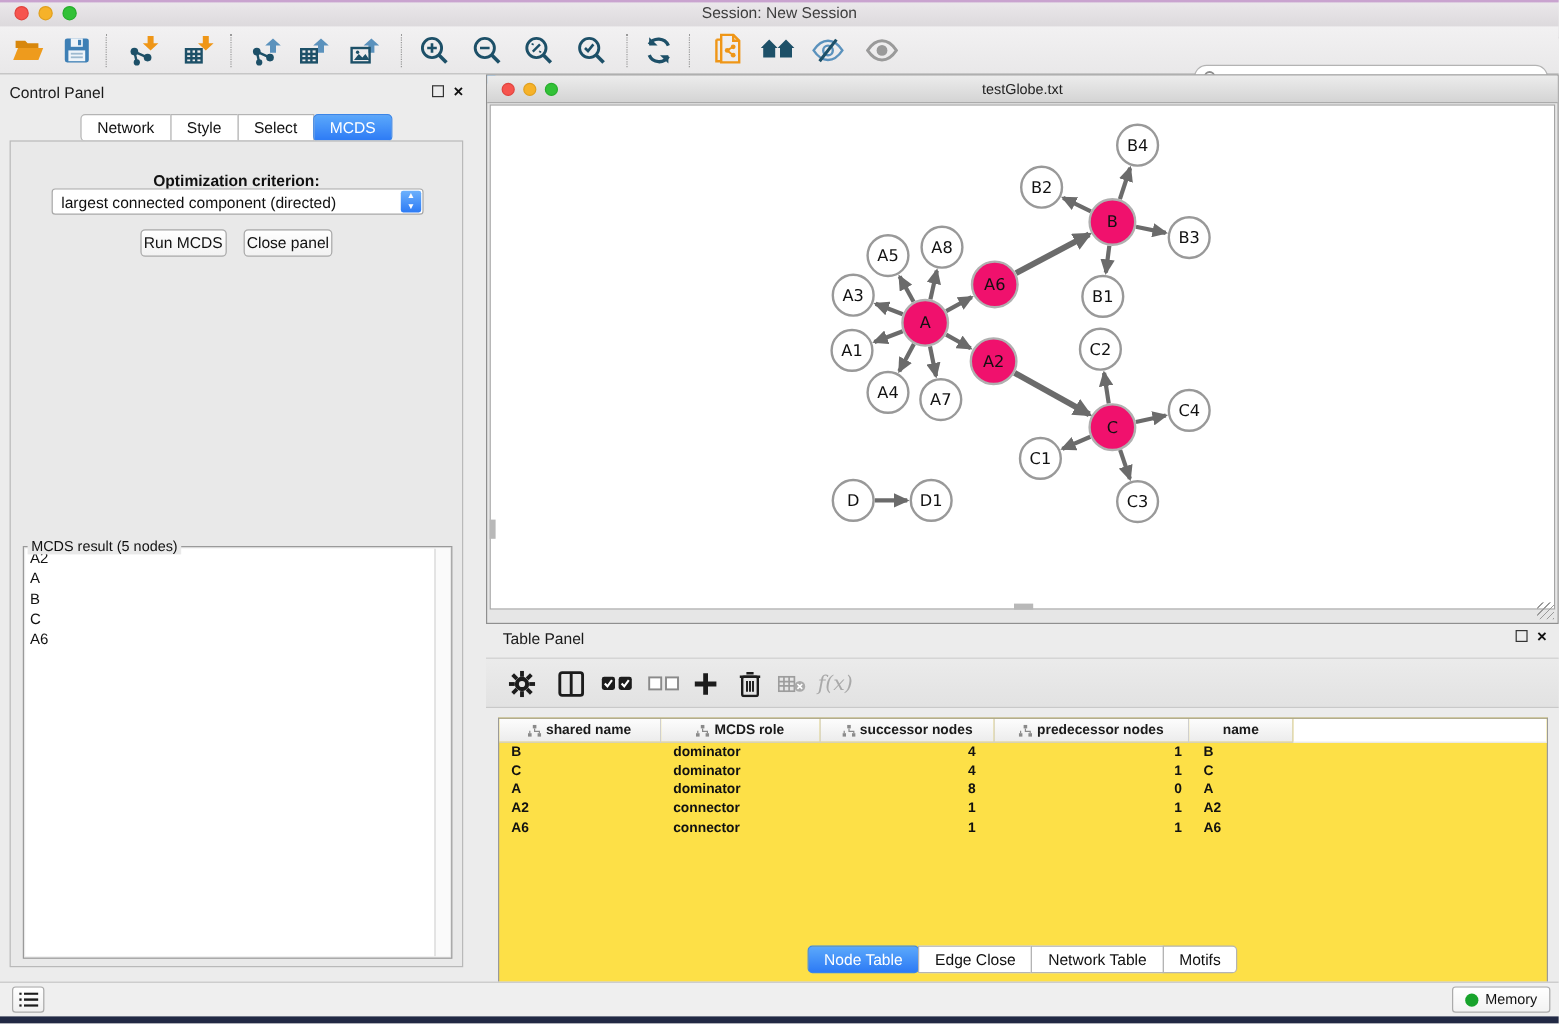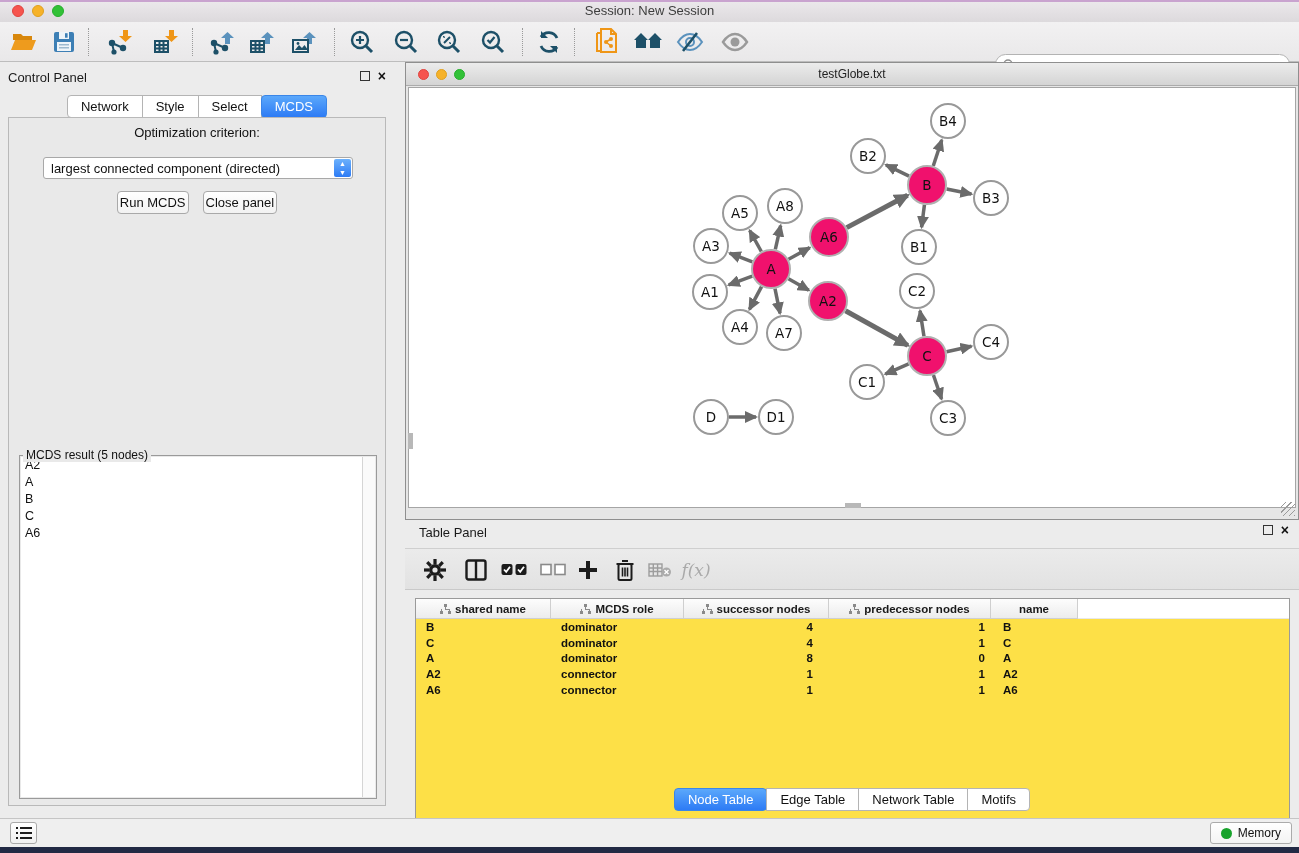--- a/index.html
+++ b/index.html
@@ -35,21 +35,21 @@
   .close-glyph { font-size:14px; font-weight:bold; color:#111; line-height:10px; cursor:pointer; }
   .tabs-row { position:absolute; left:0; right:0; display:flex; justify-content:center; }
   .cp-tabs { top:29px; }
   .tab { background:#fff; border:1px solid #b4b4b4; padding:3px 13px; font-size:13px; color:#111;
     margin-left:-1px; cursor:pointer; white-space:nowrap; }
   .tab:first-child { border-radius:4px 0 0 4px; margin-left:0; }
   .tab:last-child { border-radius:0 4px 4px 0; }
   .tab.active { background:linear-gradient(#5ba8fb,#2d7bf5); color:#fff; border-color:#3a86e8; border-radius:4px; }
   .cp-content { position:absolute; left:4px; right:4px; top:51px; bottom:4px;
     border:1px solid #b9b9b9; background:#e9e9e9; }
-  .opt-label { position:absolute; top:7px; left:0; right:0; text-align:center; font-size:13px; color:#111; }
+  .opt-label { position:absolute; top:25px; left:0; right:0; text-align:center; font-size:13px; color:#111;font-weight:bold; }
   .criterion-select { position:absolute; left:34px; top:39px; width:310px; height:22px; background:#fff;
     border:1px solid #a8a8a8; border-radius:3px; font-size:13px; color:#111; display:flex; align-items:center;
     padding-left:7px; cursor:pointer; }
   .select-stepper { position:absolute; right:1px; top:1px; bottom:1px; width:17px; border-radius:2px;
     background:linear-gradient(#6cb1fc,#2d7bf5); color:#fff; font-size:7px; line-height:9px;
     display:flex; flex-direction:column; align-items:center; justify-content:center; }
   .cp-buttons { position:absolute; top:73px; left:0; right:0; display:flex; justify-content:center; gap:14px; }
   .push-btn { background:linear-gradient(#ffffff,#f2f2f2); border:1px solid #a9a9a9; border-radius:4px;
     font-size:13px; color:#111; padding:3px 2px; cursor:pointer; }
   .mcds-fieldset { position:absolute; left:10px; right:8px; top:337px; height:344px; border:1px solid #9a9a9a; }
@@ -594,21 +594,21 @@
             <div class="c1">connector</div>
             <div class="c2">1</div>
             <div class="c3">1</div>
             <div class="c4">A6</div>
           </div>
         </div>
     </div>
 
     <div class="tp-tabs" id="table-tabs">
         <span class="tab active">Node Table</span>
-        <span class="tab">Edge Table</span>
+        <span class="tab">Edge Close</span>
         <span class="tab">Network Table</span>
         <span class="tab">Motifs</span>
       </div>
   </div>
 
   <div class="statusbar">
     <span class="list-btn">
       <svg width="16" height="12" viewBox="0 0 16 12">
           <g fill="#1c1c1c">
             <rect x="0" y="0" width="2" height="2"></rect>

